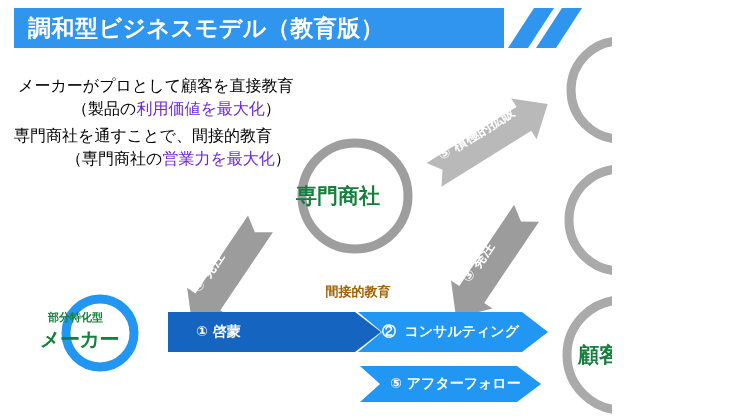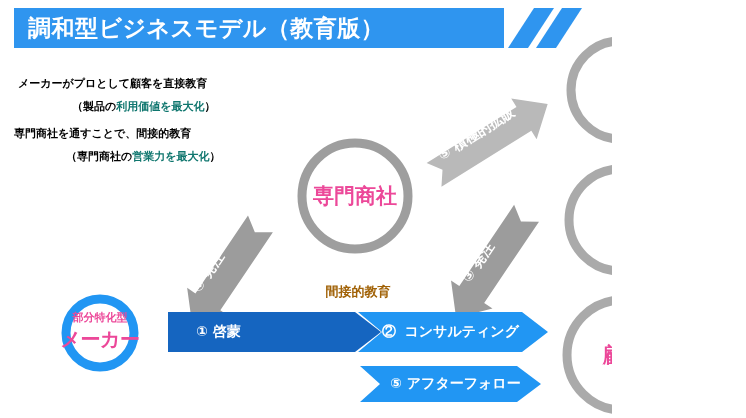--- a/index.html
+++ b/index.html
@@ -38,38 +38,38 @@
     letter-spacing: 0.5px;
     white-space: nowrap;
     z-index: 6;
   }
 
   
   .lead {
     position: absolute;
     z-index: 5;
     color: #000000;
-    font-size: 11px;
-    font-weight: bold;
+    font-size: 16px;
+    font-weight: normal;
     white-space: nowrap;
     line-height: 1.0;
   }
   .lead-1a { left: 18px;  top: 78px; }
   .lead-1b { left: 72px;  top: 101px; }
   .lead-2a { left: 14px;  top: 128px; }
   .lead-2b { left: 66px;  top: 151px; }
-  .hl { color: #0f766e; }
+  .hl { color: #6d28d9; }
 
   
   .node-label {
     position: absolute;
     z-index: 5;
-    color: #ec4899;
-    white-space: nowrap;
-    text-align: center;
+    color: #15803d;
+    white-space: nowrap;
+    text-align: left;
     font-weight: bold;
   }
   .label-trading {
     left: 296px; top: 182px;
     width: 118px;
     font-size: 21px;
   }
   .label-customer {
     left: 578px; top: 341px;
     width: 92px;

